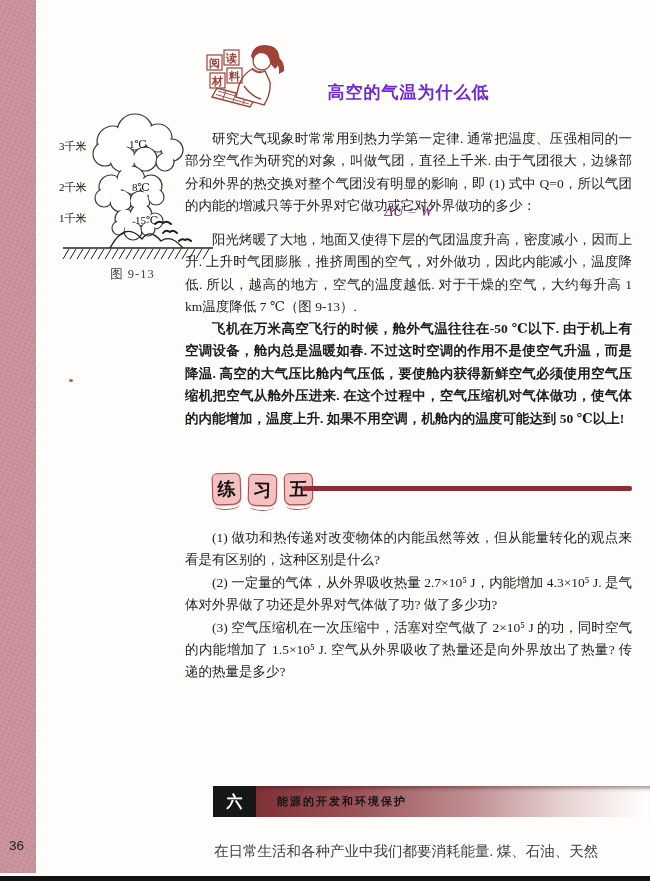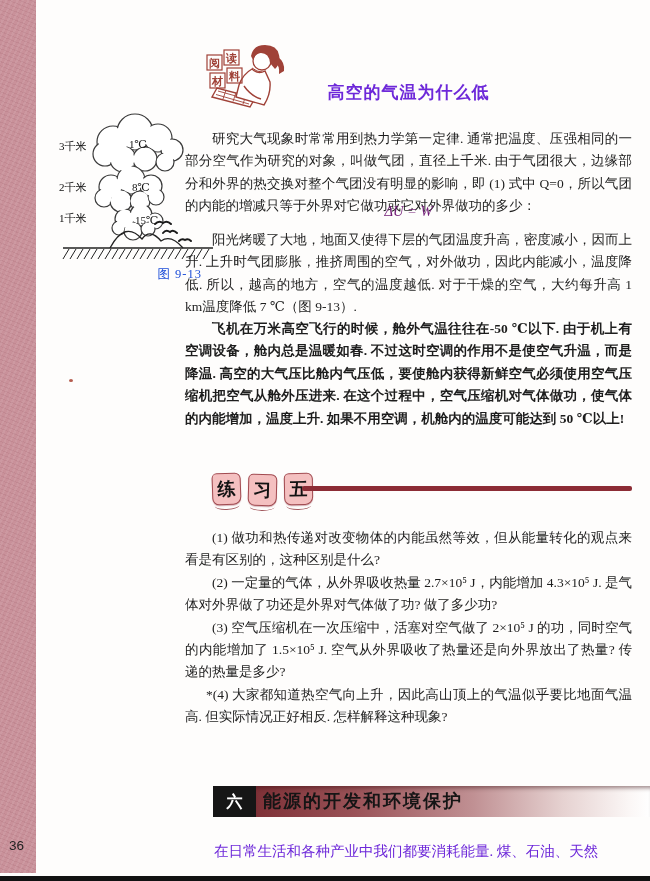--- a/index.html
+++ b/index.html
@@ -44,22 +44,22 @@
   .p2{top:229px;}
   .p3{top:318px;font-weight:bold;}
   .formula{
     position:absolute;left:185px;top:203px;width:447px;text-align:center;
     font-size:14.5px;font-style:italic;color:#701a75;
   }
 
   
   .fig-svg{position:absolute;left:55px;top:112px;}
   .fig-caption{
-    position:absolute;left:37px;top:266px;width:165px;text-align:right;
-    font-size:12.5px;color:#1d4ed8;letter-spacing:1px;
+    position:absolute;left:50px;top:266px;width:165px;text-align:center;
+    font-size:12.5px;color:#404040;letter-spacing:1px;
   }
 
   
   .ex-header{position:absolute;left:212px;top:473px;height:36px;}
   .ex-badge{
     position:relative;display:inline-block;width:27px;height:30px;margin-right:3px;
     background:#f4c0c0;border:1.4px solid #a24b51;border-radius:5px 6px 8px 7px;
     font-family:"Liberation Sans","DejaVu Sans",sans-serif;font-weight:700;
     font-size:18px;line-height:30px;text-align:center;color:#121212;
     box-shadow:0 1px 1px rgba(140,45,56,.35);
@@ -81,29 +81,29 @@
   .questions .q.starred{text-indent:1.55em;}
 
   
   .section-banner{position:absolute;left:213px;top:786px;width:437px;height:31px;display:flex;}
   .section-num{
     width:43px;height:31px;background:#161616;color:#fff;
     font-family:"Liberation Sans","DejaVu Sans",sans-serif;font-weight:700;
     font-size:16px;line-height:31px;text-align:center;flex:0 0 auto;
   }
   .section-title{
-    flex:1;height:31px;line-height:31px;padding-left:7px;
+    flex:1;height:31px;line-height:31px;padding-left:21px;
     font-family:"Liberation Sans","DejaVu Sans",sans-serif;font-weight:700;
-    font-size:18px;letter-spacing:2px;color:#151515;
+    font-size:11px;letter-spacing:2px;color:#151515;
     background:linear-gradient(to right,#7e3137 0%,#9a5257 25%,#c09093 55%,#e6d2d1 78%,#fbf7f6 95%,#fff 100%);
     box-shadow:inset 0 5px 4px -3px rgba(60,15,20,.5);
   }
   .intro{
     position:absolute;left:185px;top:840px;width:447px;
-    font-size:14.5px;line-height:23px;text-indent:2em;color:#6d28d9;
+    font-size:14.5px;line-height:23px;text-indent:2em;color:#404040;
   }
 </style>
 </head>
 <body>
 
 <div class="pink-margin">
   <div class="page-number">36</div>
 </div>
 <div class="artifact-dot"></div>
 
@@ -209,21 +209,20 @@
   <span class="ex-badge">练</span>
   <span class="ex-badge">习</span>
   <span class="ex-badge">五</span>
 </div>
 <div class="ex-line"></div>
 
 <div class="questions">
   <div class="q">(1) 做功和热传递对改变物体的内能虽然等效，但从能量转化的观点来看是有区别的，这种区别是什么?</div>
   <div class="q">(2) 一定量的气体，从外界吸收热量 2.7×10⁵ J，内能增加 4.3×10⁵ J. 是气体对外界做了功还是外界对气体做了功? 做了多少功?</div>
   <div class="q">(3) 空气压缩机在一次压缩中，活塞对空气做了 2×10⁵ J 的功，同时空气的内能增加了 1.5×10⁵ J. 空气从外界吸收了热量还是向外界放出了热量? 传递的热量是多少?</div>
-  <div class="q starred">*(4) 大家都知道热空气向上升，因此高山顶上的气温似乎要比地面气温高. 但实际情况正好相反. 怎样解释这种现象?</div>
 </div>
 
 <div class="section-banner">
   <div class="section-num">六</div>
   <div class="section-title">能源的开发和环境保护</div>
 </div>
 <div class="intro">在日常生活和各种产业中我们都要消耗能量. 煤、石油、天然</div>
 
 <div class="bottom-bar"></div>
 

